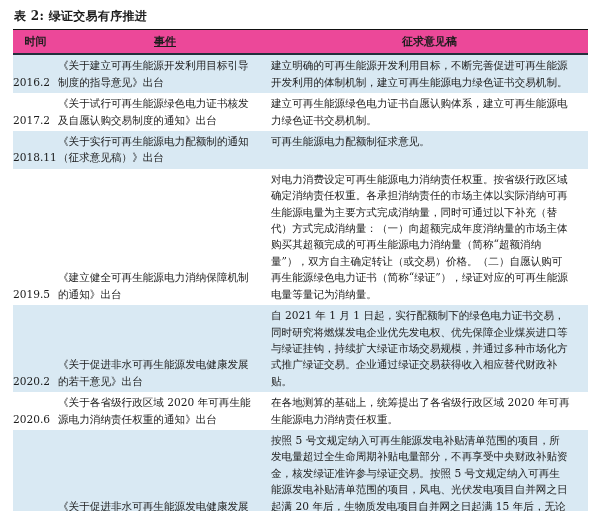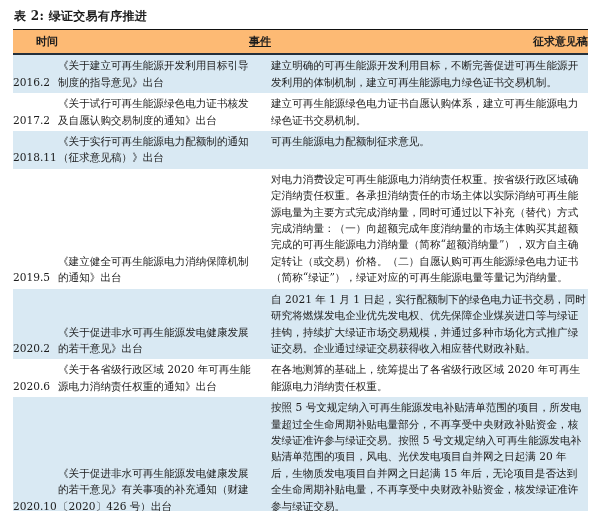--- a/index.html
+++ b/index.html
@@ -25,36 +25,36 @@
     border-collapse: collapse;
     table-layout: fixed;
     font-size: 10.6px;
     line-height: 16.4px;
   }
   col.c-time   { width: 45px; }
   col.c-event  { width: 213px; }
   col.c-content{ width: auto; }
 
   thead th {
-    text-align: right;
+    text-align: center;
     font-size: 11px;
     font-weight: bold;
     padding: 4px 0 3px 0;
     border-bottom: 2.5px solid #23303c;
-    background: #fdba74;
+    background: #ec4899;
   }
   thead th.h-event { padding-left: 1px; text-decoration: underline; }
 
   tbody td {
     padding: 2px 0 3px 0;
     vertical-align: bottom;
   }
   tbody td.cell-time   { padding-right: 4px; margin-left: 32px; }
   tbody td.cell-event  { padding-right: 12px; }
-  tbody td.cell-content{ vertical-align: top; padding-right: 1px; }
+  tbody td.cell-content{ vertical-align: top; padding-right: 18px; }
 
   
   tbody tr:nth-child(odd) td { background: #d9e9f3; }
 </style>
 </head>
 <body>
 
 <div class="page">
 
   <div class="table-title">表 2: 绿证交易有序推进</div>

